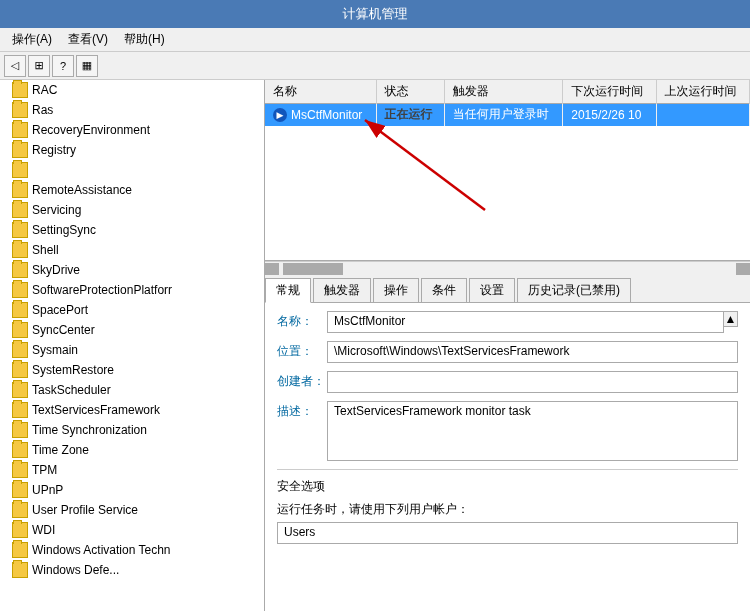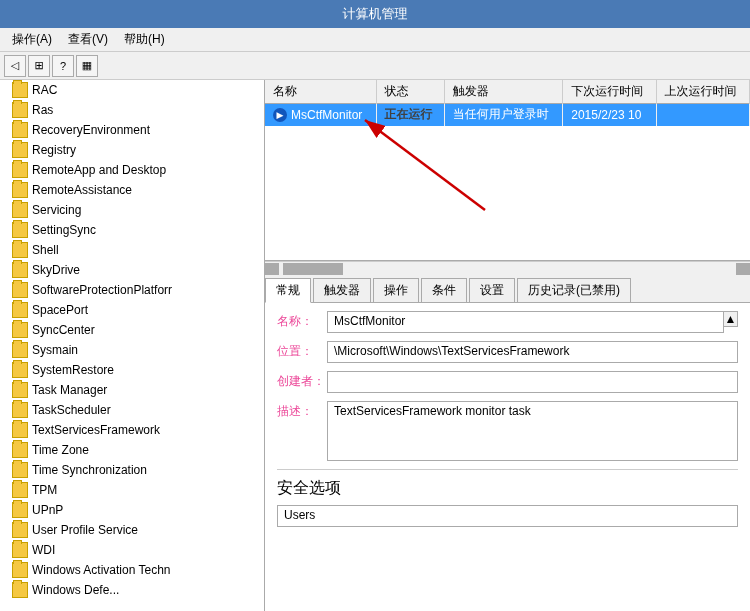--- a/index.html
+++ b/index.html
@@ -211,41 +211,41 @@
       overflow: auto;
       background: white;
     }
     .detail-row {
       display: flex;
       margin-bottom: 8px;
       align-items: flex-start;
     }
     .detail-label {
       width: 50px;
-      color: #ec4899;
+      color: #0369a1;
       flex-shrink: 0;
       padding-top: 2px;
     }
     .detail-value {
       flex: 1;
       border: 1px solid #aaa;
       padding: 2px 6px;
       background: white;
       min-height: 22px;
     }
     .detail-value.multiline {
       min-height: 60px;
     }
     .security-section {
       margin-top: 8px;
       border-top: 1px solid #ccc;
       padding-top: 8px;
     }
     .security-title {
-      font-size: 16px;
+      font-size: 12px;
       margin-bottom: 6px;
     }
     .security-label {
       font-size: 12px;
       margin-bottom: 4px;
     }
 
     
     .table-wrapper {
       position: relative;
@@ -299,21 +299,20 @@
     <div class="tree-item">
       <span class="folder-icon"></span>
       <span>RecoveryEnvironment</span>
     </div>
     <div class="tree-item">
       <span class="folder-icon"></span>
       <span>Registry</span>
     </div>
     <div class="tree-item">
       <span class="folder-icon"></span>
-      <span>RemoteApp and Desktop</span>
     </div>
     <div class="tree-item">
       <span class="folder-icon"></span>
       <span>RemoteAssistance</span>
     </div>
     <div class="tree-item">
       <span class="folder-icon"></span>
       <span>Servicing</span>
     </div>
     <div class="tree-item">
@@ -343,37 +342,33 @@
     <div class="tree-item">
       <span class="folder-icon"></span>
       <span>Sysmain</span>
     </div>
     <div class="tree-item">
       <span class="folder-icon"></span>
       <span>SystemRestore</span>
     </div>
     <div class="tree-item">
       <span class="folder-icon"></span>
-      <span>Task Manager</span>
-    </div>
-    <div class="tree-item">
-      <span class="folder-icon"></span>
       <span>TaskScheduler</span>
     </div>
     <div class="tree-item">
       <span class="folder-icon"></span>
       <span>TextServicesFramework</span>
     </div>
     <div class="tree-item">
       <span class="folder-icon"></span>
+      <span>Time Synchronization</span>
+    </div>
+    <div class="tree-item">
+      <span class="folder-icon"></span>
       <span>Time Zone</span>
-    </div>
-    <div class="tree-item">
-      <span class="folder-icon"></span>
-      <span>Time Synchronization</span>
     </div>
     <div class="tree-item">
       <span class="folder-icon"></span>
       <span>TPM</span>
     </div>
     <div class="tree-item">
       <span class="folder-icon"></span>
       <span>UPnP</span>
     </div>
     <div class="tree-item">
@@ -413,21 +408,21 @@
               <td>
                 <div class="arrow-cell">
                   <span class="blue-circle">▶</span>
                   <span>MsCtfMonitor</span>
                 </div>
               </td>
               <td>
                 <span class="running-status">正在运行</span>
               </td>
               <td>当任何用户登录时</td>
-              <td>2015/2/23 10</td>
+              <td>2015/2/26 10</td>
               <td></td>
             </tr>
           </tbody>
         </table>
       </div>
 
       <svg class="red-arrow-overlay" viewBox="0 0 200 120" xmlns="http://www.w3.org/2000/svg">
         <defs>
           <marker id="arrowhead" markerWidth="8" markerHeight="6" refX="8" refY="3" orient="auto">
             <polygon points="0 0, 8 3, 0 6" fill="#cc0000"></polygon>
@@ -472,20 +467,21 @@
           <div class="detail-value"></div>
         </div>
 
         <div class="detail-row">
           <span class="detail-label">描述：</span>
           <div class="detail-value multiline">TextServicesFramework monitor task</div>
         </div>
 
         <div class="security-section">
           <div class="security-title">安全选项</div>
+          <div class="security-label">运行任务时，请使用下列用户帐户：</div>
           <div style="display:flex; align-items:center; gap:4px;">
             <div class="detail-value" style="width: 180px;">Users</div>
           </div>
         </div>
       </div>
     </div>
 
   </div>
 </div>
 

